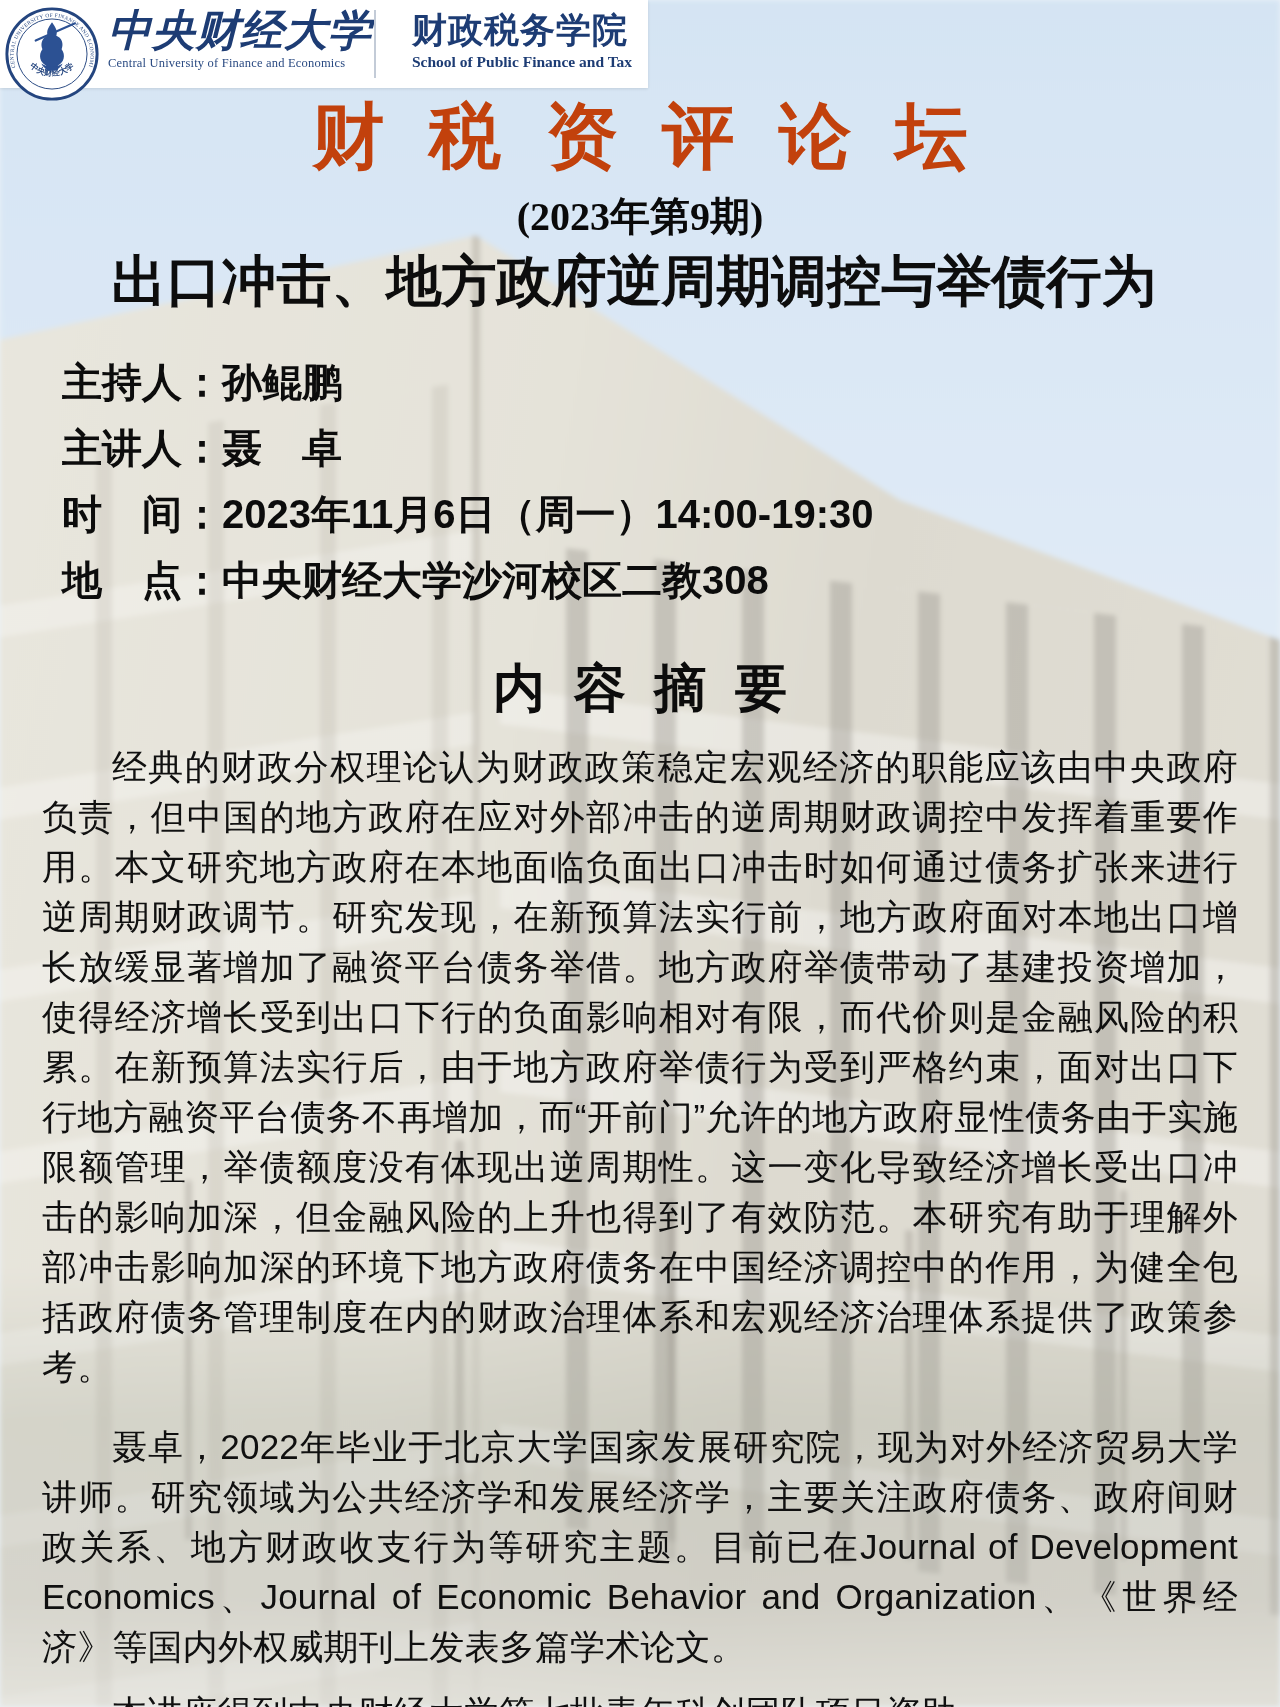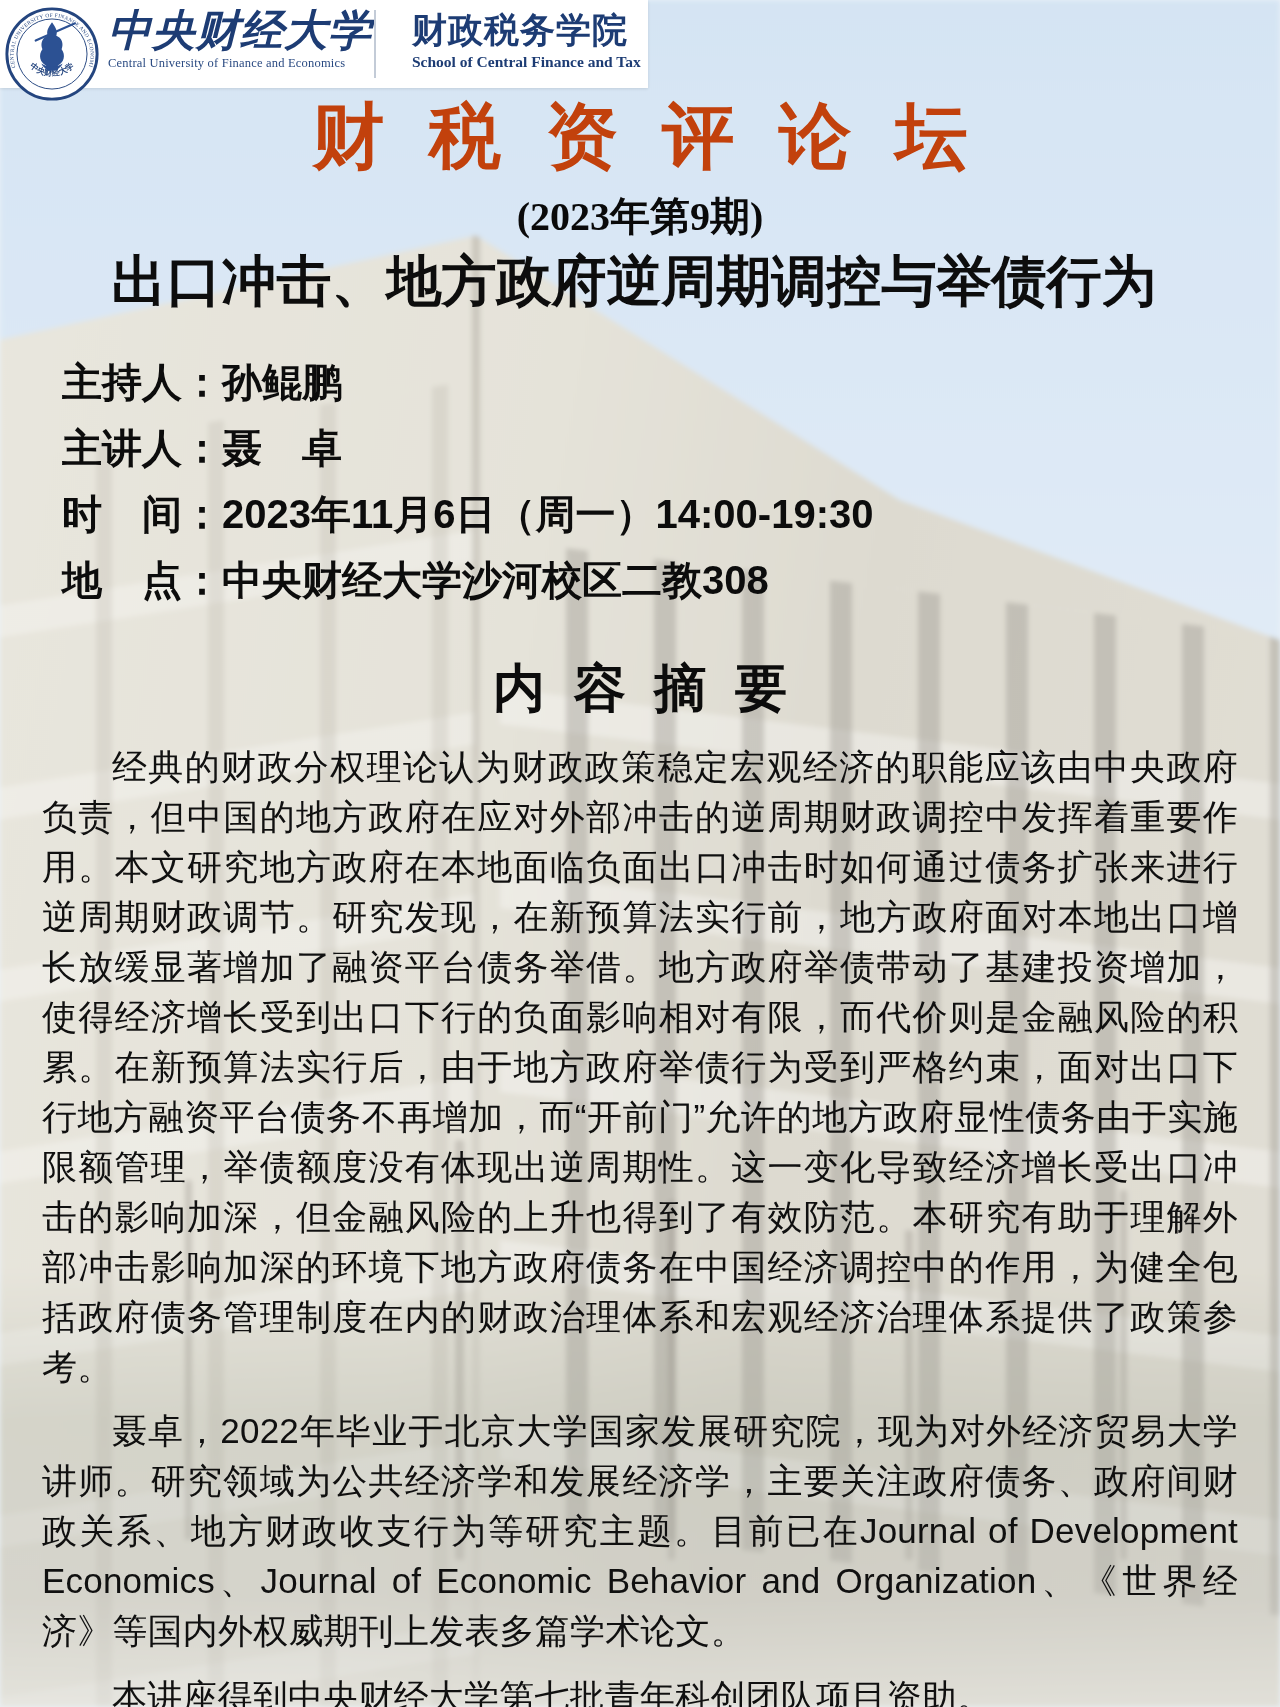--- a/index.html
+++ b/index.html
@@ -53,21 +53,21 @@
   .info{margin:34px 0 0 62px;}
   .info-row{font-size:40px;line-height:66px;font-weight:bold;color:#0c0c0c;}
   .info-label{font-weight:bold;}
   .info-value{font-weight:bold;}
 
   .abstract-heading{margin:44px 0 0 0;text-align:center;font-weight:bold;font-size:52px;
        line-height:1.2;letter-spacing:0.55em;text-indent:0.55em;color:#0c0c0c;}
 
   .body-para{margin:22px 42px 0 42px;font-size:35px;line-height:50px;color:#101010;
        text-align:justify;text-indent:2em;letter-spacing:0.2px;}
-  .body-para.bio{margin-top:14px;}
+  .body-para.bio{margin-top:30px;}
   .body-para.funding{margin-top:16px;}
 </style>
 </head>
 <body>
 
 <div class="page">
 
   <div class="bg">
     <div class="sky"></div>
     <div class="building">
@@ -106,21 +106,21 @@
           <path d="M39 60 C44 64 56 64 61 60 C58 69 42 69 39 60 Z" fill="#2c5193"></path>
         </g>
       </svg>
       <div class="uni-block">
         <div class="uni-cn">中央财经大学</div>
         <div class="uni-en">Central University of Finance and Economics</div>
       </div>
       <div class="divider"></div>
       <div class="school-block">
         <div class="school-cn">财政税务学院</div>
-        <div class="school-en">School of Central Finance and Tax</div>
+        <div class="school-en">School of Public Finance and Tax</div>
       </div>
     </header>
 
     <h1 class="forum-title">财税资评论坛</h1>
     <div class="issue">(2023年第9期)</div>
     <h2 class="talk-title">出口冲击、地方政府逆周期调控与举债行为</h2>
 
     <div class="info">
       <div class="info-row">
         <span class="info-label">主持人：</span><span class="info-value">孙鲲鹏</span>

